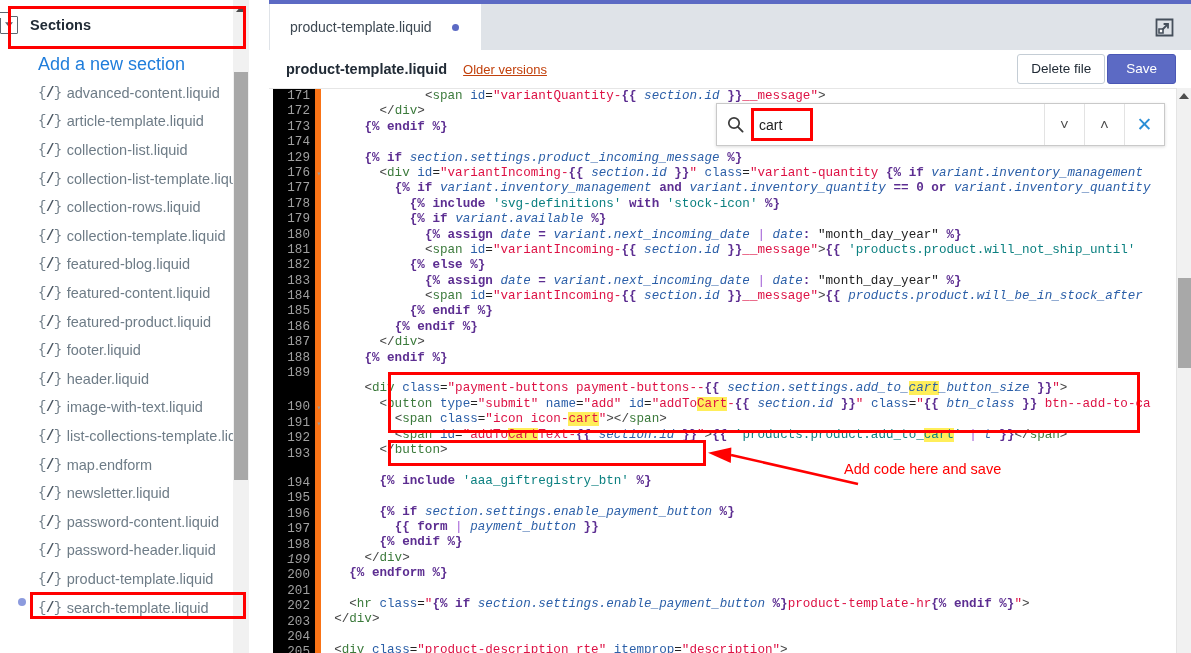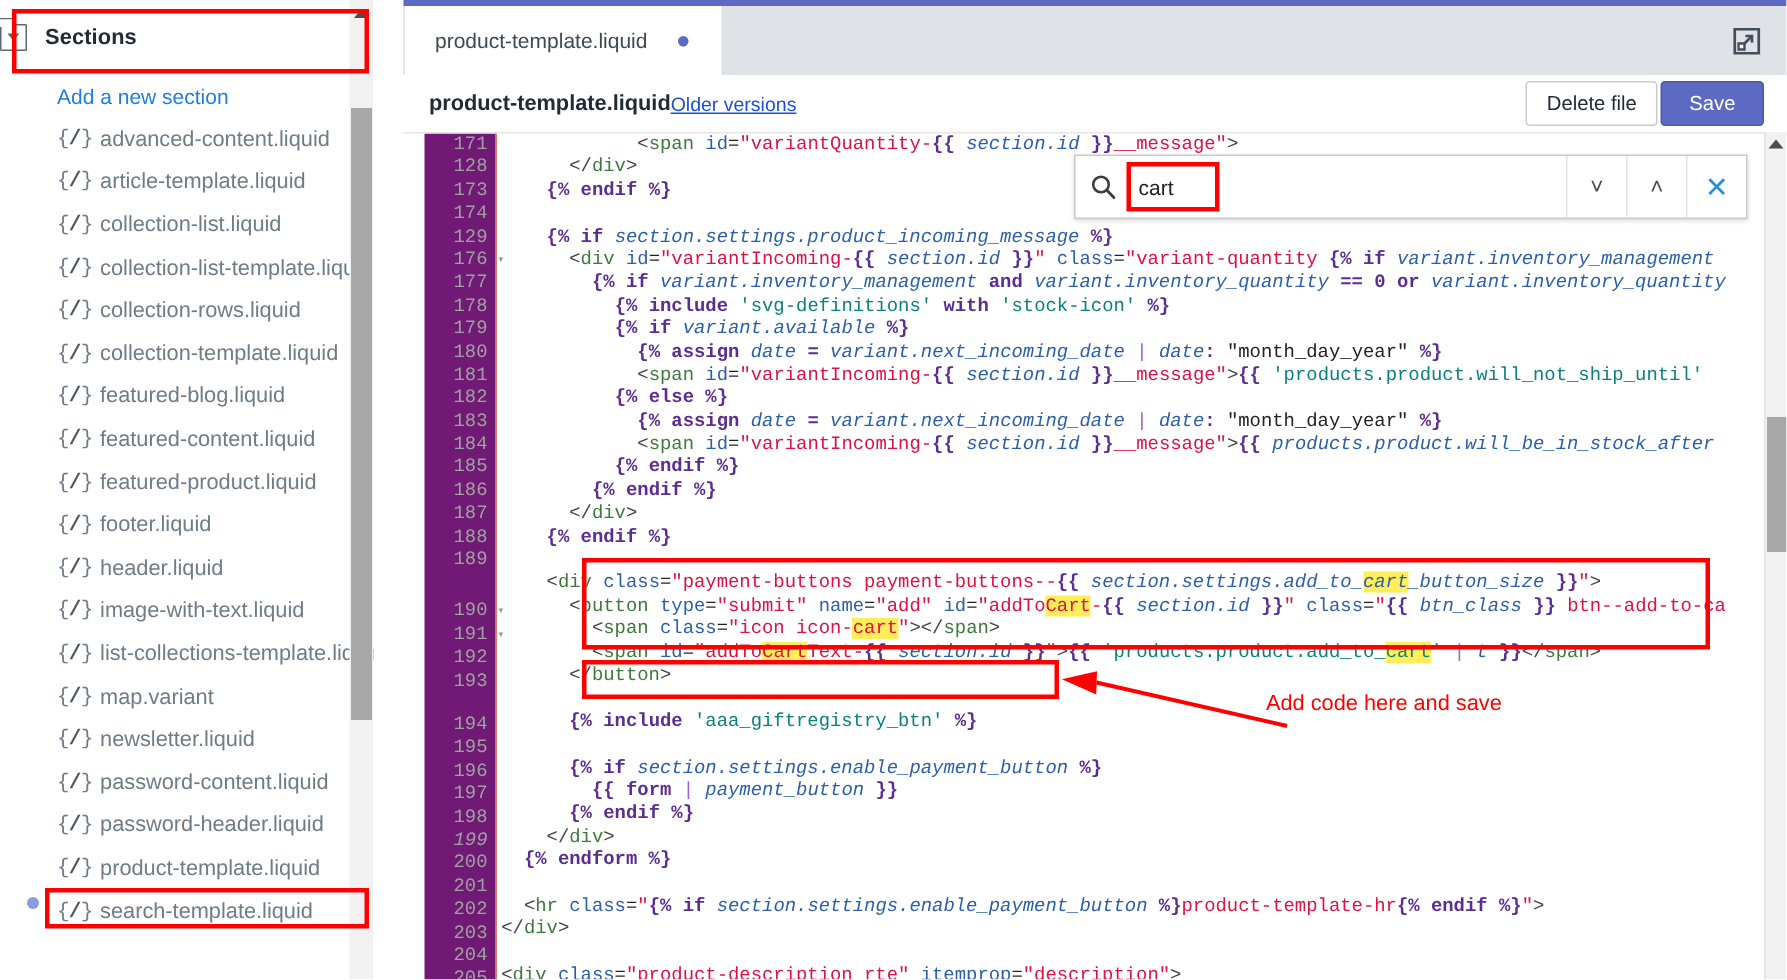--- a/index.html
+++ b/index.html
@@ -89,21 +89,21 @@
     align-items: center;
     padding-left: 38px;
     position: relative;
     white-space: nowrap;
   }
   .file-row.add-new {
     padding-left: 38px;
   }
   .link-blue {
     color: #1f7ddb;
-    font-size: 14px;
+    font-size: 18px;
     text-decoration: none;
   }
   .liquid-icon {
     color: #6e7c87;
     font-size: 14px;
     font-family: "Liberation Mono", monospace;
     margin-right: 5px;
     letter-spacing: -0.5px;
   }
   .liquid-icon .slash { color: #4a5561; font-weight: bold; }
@@ -190,23 +190,23 @@
     align-items: center;
     padding-left: 17px;
   }
   .file-title {
     font-size: 14.5px;
     font-weight: bold;
     color: #212b36;
   }
   .older-versions {
     font-size: 13px;
-    color: #1d4ed8;
+    color: #c2410c;
     text-decoration: underline;
-    margin-left: 0;
+    margin-left: 16px;
   }
   .filebar-actions {
     position: absolute;
     right: 15px; top: 4px;
     display: flex;
     gap: 2px;
     align-items: flex-start;
   }
   .btn {
     font-size: 13.5px;
@@ -232,24 +232,24 @@
     position: absolute;
     left: 0; top: 88px;
     width: 922px;
     height: 565px;
     background: #ffffff;
     overflow: hidden;
     border-top: 1px solid #e6e6e6;
   }
   .gutter {
     position: absolute;
-    left: 14px; top: 0;
+    left: 4px; top: 0;
     width: 48px; height: 565px;
-    background: #701a75;
-    border-right: 1px solid #f97316;
+    background: #000000;
+    border-right: 6px solid #f97316;
   }
   .gutter .ln {
     height: 15.4px;
     line-height: 15.4px;
     text-align: right;
     padding-right: 5px;
     font-family: "Liberation Mono", monospace;
     font-size: 12.6px;
     color: #a0a0a0;
   }
@@ -427,21 +427,21 @@
         <div class="file-row">
           <span class="liquid-icon">{<span class="slash">/</span>}</span>
           <span class="file-name">image-with-text.liquid</span>
         </div>
         <div class="file-row">
           <span class="liquid-icon">{<span class="slash">/</span>}</span>
           <span class="file-name">list-collections-template.liquid</span>
         </div>
         <div class="file-row">
           <span class="liquid-icon">{<span class="slash">/</span>}</span>
-          <span class="file-name">map.variant</span>
+          <span class="file-name">map.endform</span>
         </div>
         <div class="file-row">
           <span class="liquid-icon">{<span class="slash">/</span>}</span>
           <span class="file-name">newsletter.liquid</span>
         </div>
         <div class="file-row">
           <span class="liquid-icon">{<span class="slash">/</span>}</span>
           <span class="file-name">password-content.liquid</span>
         </div>
         <div class="file-row">
@@ -489,21 +489,21 @@
       <a class="older-versions" href="#">Older versions</a>
       <div class="filebar-actions">
         <button class="btn btn-default">Delete file</button>
         <button class="btn btn-primary">Save</button>
       </div>
     </div>
 
     <div class="code-wrap">
       <div class="gutter" id="gutter">
           <div class="ln" style="position: relative;">171</div>
-          <div class="ln" style="position: relative;">128</div>
+          <div class="ln" style="position: relative;">172</div>
           <div class="ln" style="position: relative;">173</div>
           <div class="ln" style="position: relative;">174</div>
           <div class="ln" style="position: relative;">129</div>
           <div class="ln" style="position: relative;">176<span class="fold">▾</span></div>
           <div class="ln" style="position: relative;">177</div>
           <div class="ln" style="position: relative;">178</div>
           <div class="ln" style="position: relative;">179</div>
           <div class="ln" style="position: relative;">180</div>
           <div class="ln" style="position: relative;">181</div>
           <div class="ln" style="position: relative;">182</div>

